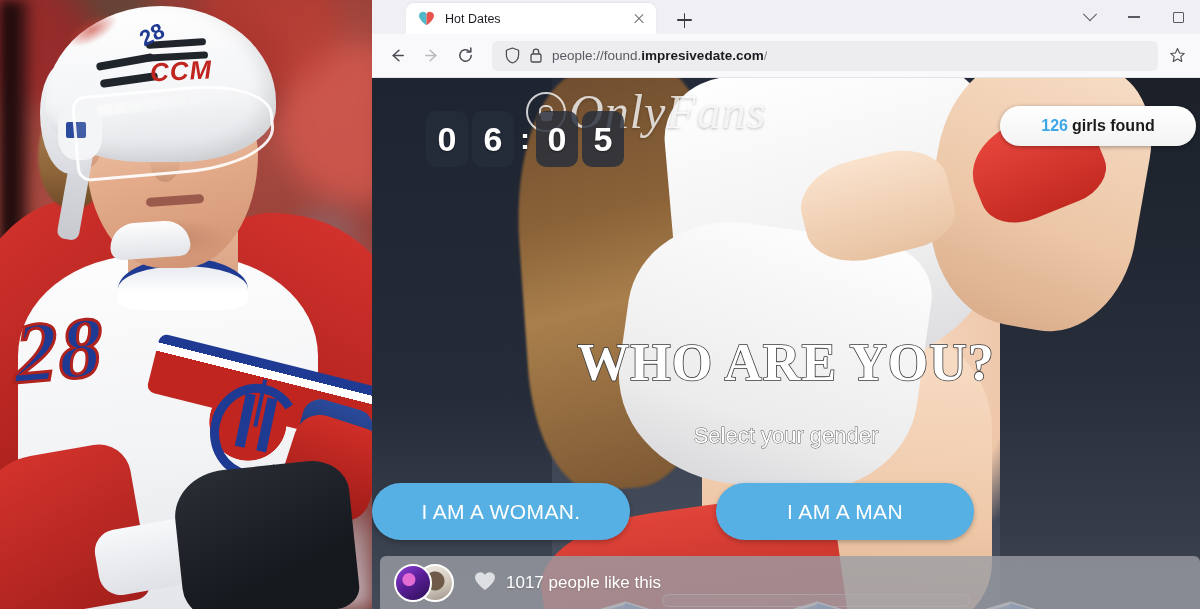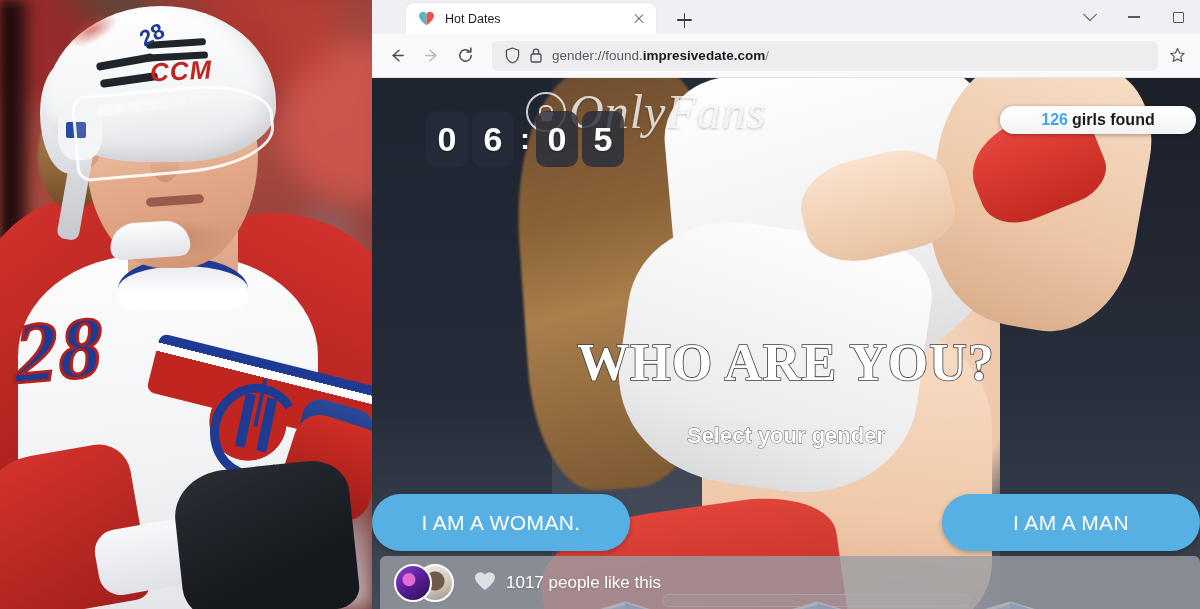--- a/index.html
+++ b/index.html
@@ -407,21 +407,21 @@
     color:#fff; font-size: 34px; font-weight: 600;
     font-family: "Liberation Sans", sans-serif;
     text-shadow: 0 1px 2px rgba(0,0,0,.4);
   }
   .colon { color:#fff; font-size:30px; font-weight:600; padding:0 2px; text-shadow:0 1px 2px rgba(0,0,0,.5); }
 
   
   .badges { position:absolute; right:4px; top:28px; display:flex; flex-direction:column; gap:9px; align-items:flex-end; }
   .badge {
     background: linear-gradient(180deg,#ffffff,#f3f3f3);
-    border-radius: 20px; padding: 5px 26px; min-width: 196px;
+    border-radius: 20px; padding: 11px 26px; min-width: 196px;
     text-align:center; font-size: 16px; font-weight: bold; color:#1b1b1b;
     box-shadow: 0 1px 4px rgba(0,0,0,.35);
     white-space: nowrap;
     display:flex; align-items:center; justify-content:center; gap:4px;
   }
   .badge .num { color:#3ba7e8; font-weight:bold; }
   .pin {
     width:13px; height:13px; background:#3ba7e8; border-radius:50% 50% 50% 0;
     transform: rotate(-45deg); display:inline-block; flex:none; margin-right:2px;
   }
@@ -430,30 +430,30 @@
   .headline {
     position:absolute; left:0; right:0; top:255px; text-align:center;
     font-size: 52px; font-weight: bold; color:#ffffff;
     letter-spacing: 1px;
     font-family: Liberation Serif, serif;
     -webkit-text-stroke: 1.6px #3a3a3a;
     paint-order: stroke fill;
   }
   .subline {
     position:absolute; left:0; right:0; top:345px; text-align:center;
-    font-size: 22px; color:#ffffff; font-weight: 700;
+    font-size: 22px; color:#ffffff; font-weight: 400;
     font-family: "Liberation Sans", sans-serif;
     -webkit-text-stroke: .9px #555;
     paint-order: stroke fill;
   }
 
   
   .gbtns {
-    position:absolute; left:0; right:0; top:416px;
-    display:flex; justify-content:space-between; gap:86px;
+    position:absolute; left:0; right:0; top:405px;
+    display:flex; justify-content:flex-start; gap:86px;
   }
   .gbtn {
     width: 258px; height: 57px; border-radius: 30px;
     background: #57b0e3;
     color:#fff; font-size: 21px; letter-spacing:.4px;
     display:flex; align-items:center; justify-content:center;
     border:none; cursor:pointer;
     font-family: "Liberation Sans", sans-serif;
     box-shadow: 0 2px 5px rgba(0,0,0,.25);
   }
@@ -603,21 +603,21 @@
           <svg width="15" height="17" viewBox="0 0 16 18" aria-hidden="true">
             <path d="M8 1 L14.5 3.4 V8.5 C14.5 12.6 11.6 15.7 8 17 C4.4 15.7 1.5 12.6 1.5 8.5 V3.4 Z" fill="none" stroke="#4c4a52" stroke-width="1.3" stroke-linejoin="round"></path>
           </svg>
         </span>
         <span class="ic">
           <svg width="14" height="17" viewBox="0 0 14 17" aria-hidden="true">
             <rect x="2" y="7" width="10" height="8" rx="1.6" fill="none" stroke="#4c4a52" stroke-width="1.3"></rect>
             <path d="M4.3 7 V4.8 a2.7 2.7 0 0 1 5.4 0 V7" fill="none" stroke="#4c4a52" stroke-width="1.3"></path>
           </svg>
         </span>
-        <span class="urltext"><span>gender://</span><span>found.</span><b>impresivedate.com</b><span class="slash">/</span></span>
+        <span class="urltext"><span>people://</span><span>found.</span><b>impresivedate.com</b><span class="slash">/</span></span>
       </div>
 
       <div class="starbtn">
         <svg width="17" height="17" viewBox="0 0 20 20" aria-hidden="true">
           <path d="M10 1.8 L12.4 7.0 L18 7.6 L13.9 11.4 L15.0 17 L10 14.2 L5.0 17 L6.1 11.4 L2 7.6 L7.6 7.0 Z" fill="none" stroke="#4c4a52" stroke-width="1.3" stroke-linejoin="round"></path>
         </svg>
       </div>
     </div>
 
     <div class="page">

